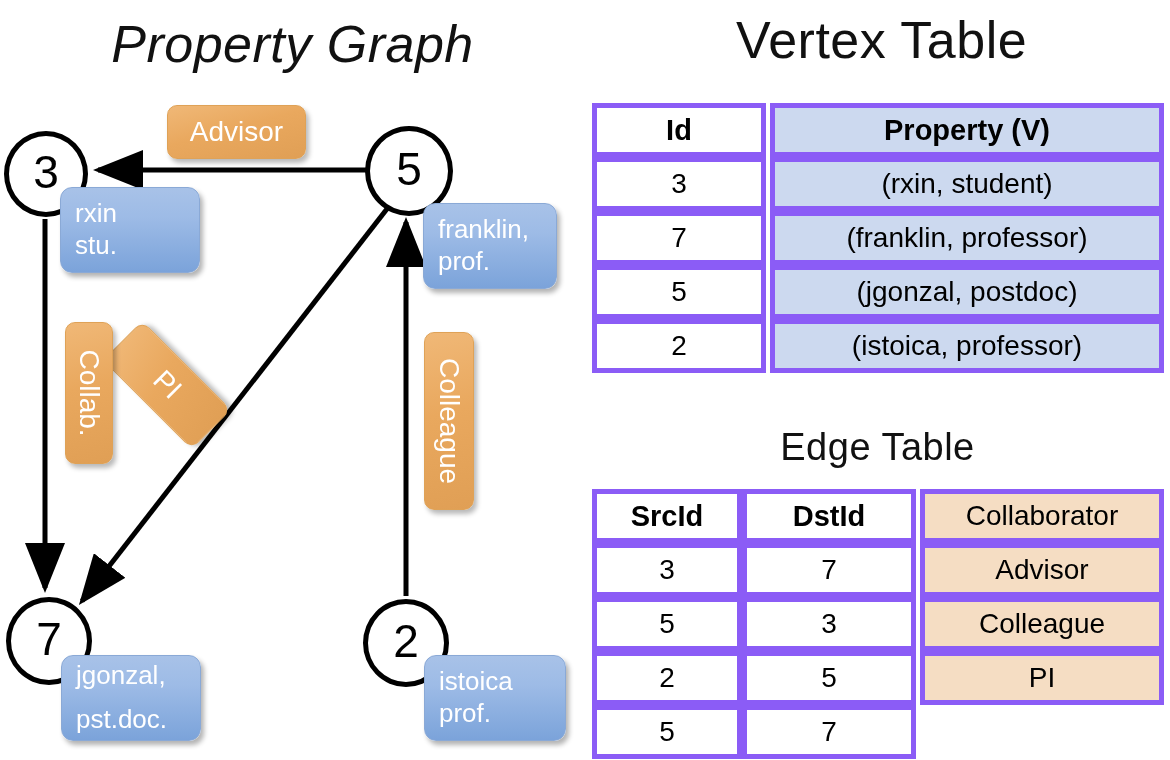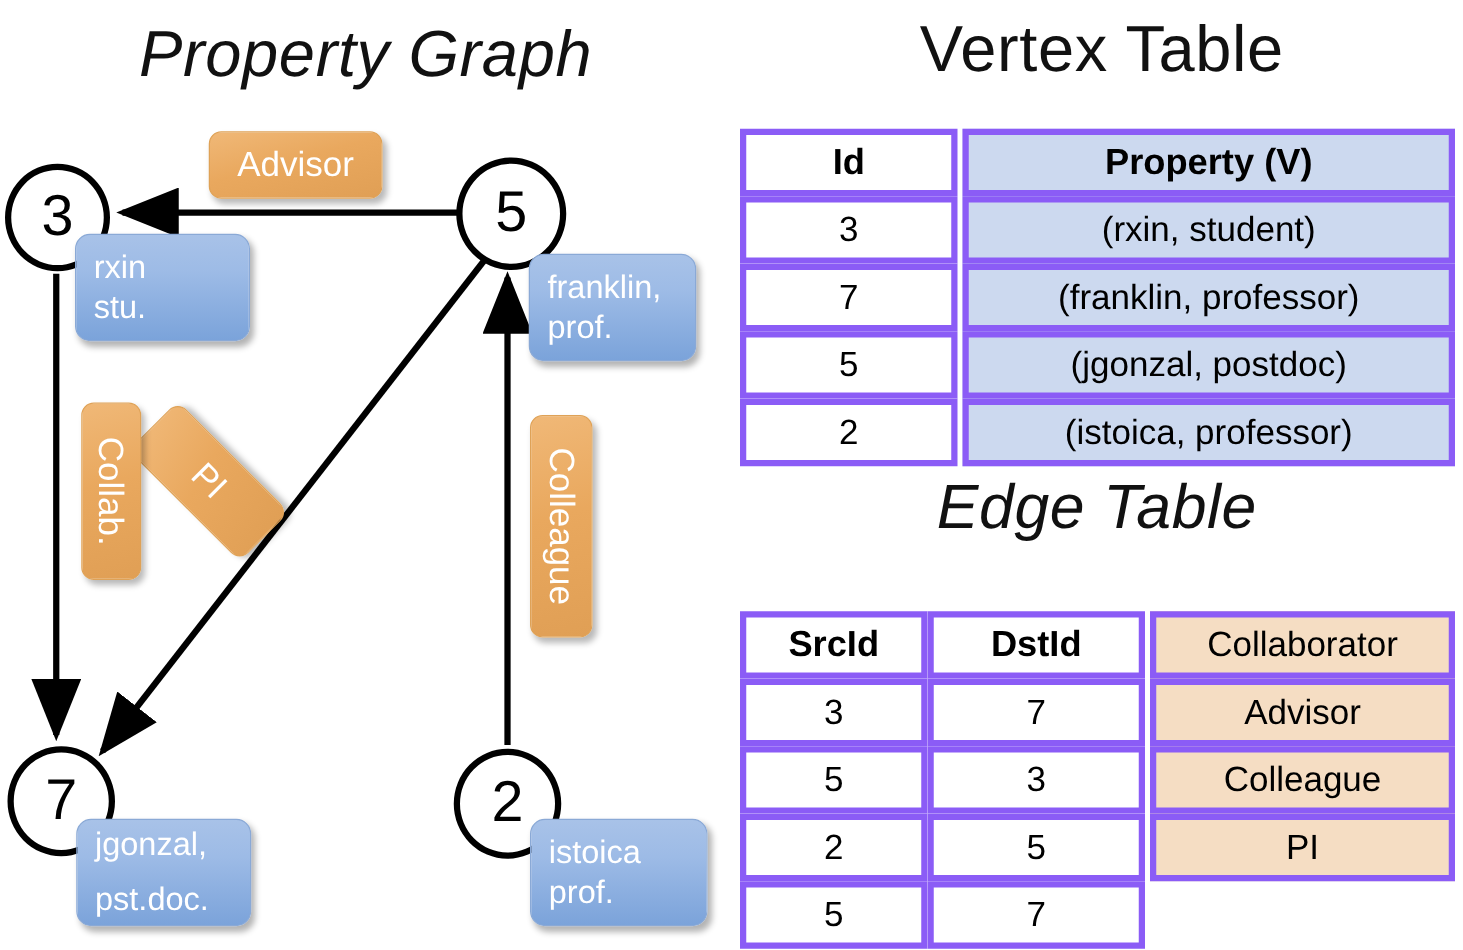--- a/index.html
+++ b/index.html
@@ -22,21 +22,21 @@
     font-weight: 400;
     font-size: 50px;
     line-height: 1;
     letter-spacing: 0.5px;
     color: #111111;
     white-space: nowrap;
     text-align: center;
   }
   #title-property-graph { left: 0px;   top: 18px;  width: 585px; font-size: 52px; font-style: italic; }
   #title-vertex-table   { left: 589px; top: 14px;  width: 585px; font-size: 52px; }
-  #title-edge-table     { left: 585px; top: 380px; width: 585px; font-size: 50px; font-style: italic; }
+  #title-edge-table     { left: 585px; top: 428px; width: 585px; font-size: 38px; }
 
   
   #graph-pane {
     position: absolute;
     left: 0; top: 0;
     width: 585px; height: 760px;
   }
   #graph-edges {
     position: absolute;
     left: 0; top: 0;

